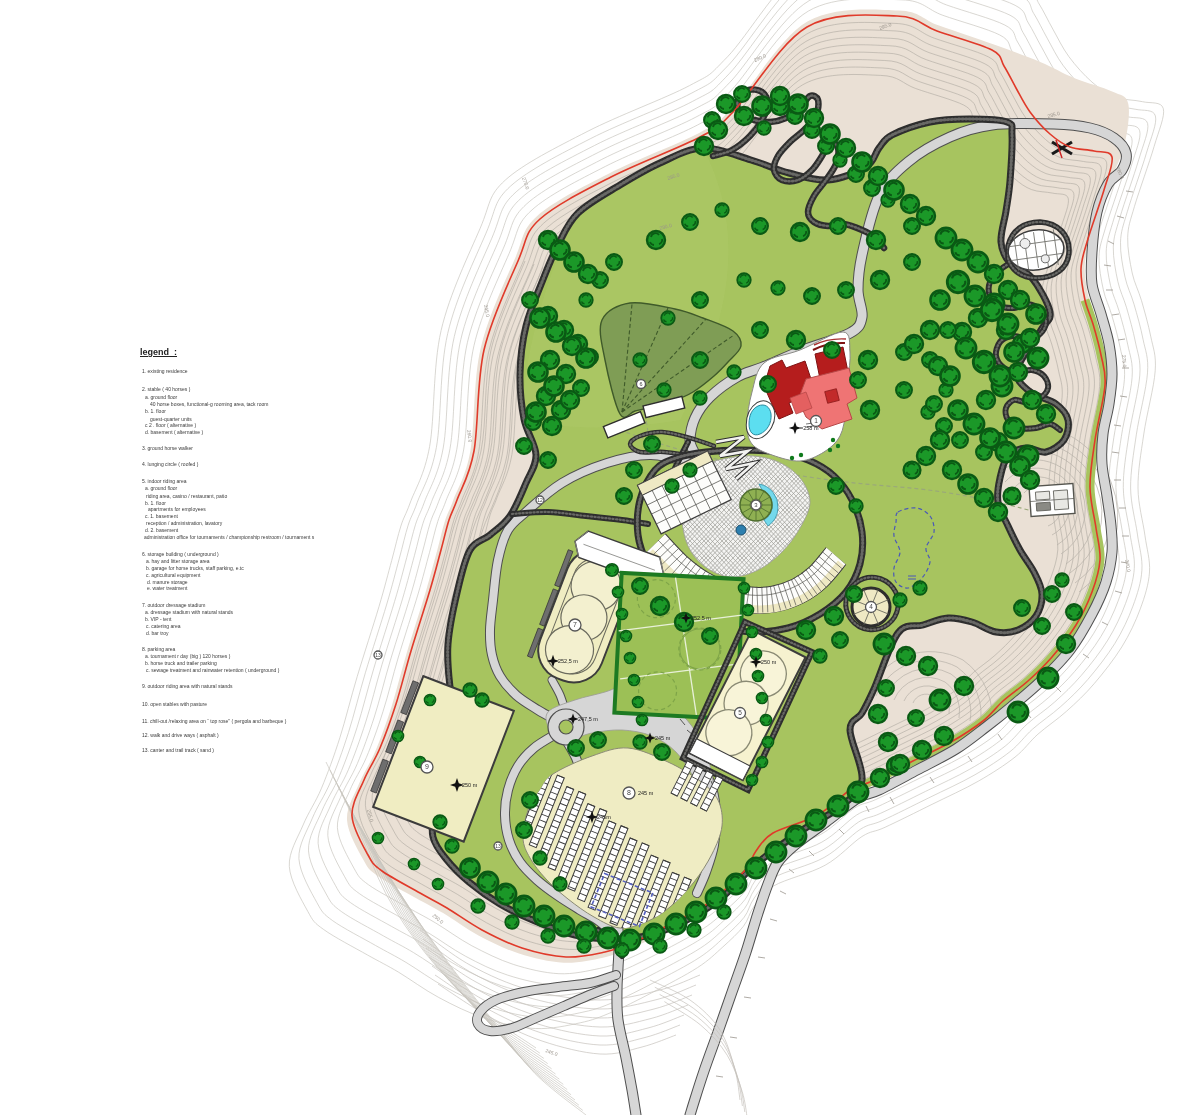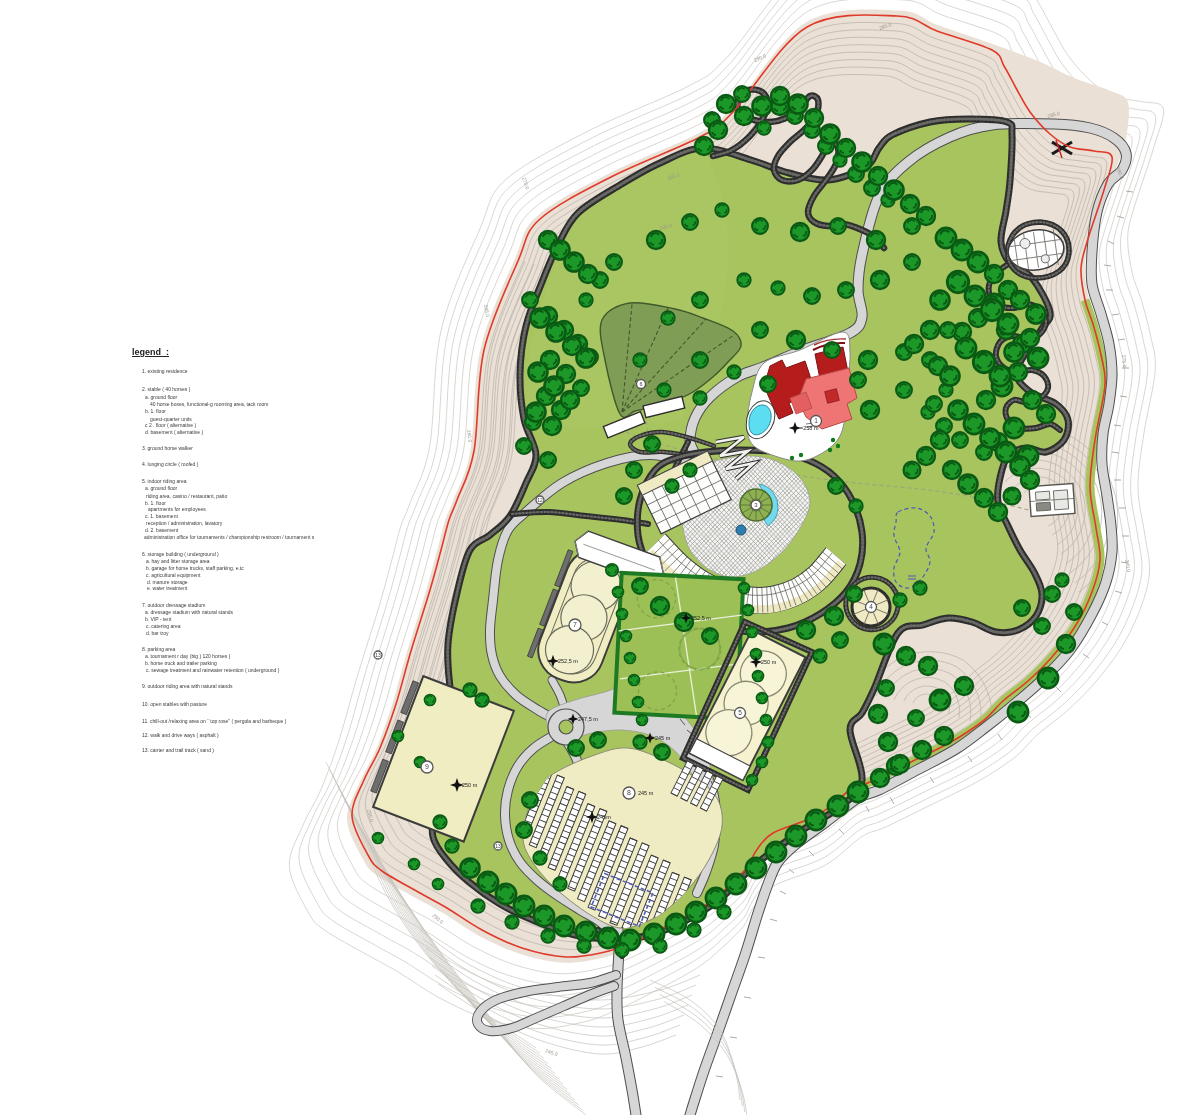--- a/index.html
+++ b/index.html
@@ -1102,21 +1102,21 @@
 <text x="880" y="30" font-size="5" fill="#9a948c" transform="rotate(-20 880 30)" font-family="Liberation Sans,sans-serif">295.0</text>
 <text x="755" y="62" font-size="5" fill="#9a948c" transform="rotate(-25 755 62)" font-family="Liberation Sans,sans-serif">290.0</text>
 <text x="1048" y="118" font-size="5" fill="#9a948c" transform="rotate(-15 1048 118)" font-family="Liberation Sans,sans-serif">285.0</text>
 <text x="367" y="810" font-size="5" fill="#9a948c" transform="rotate(75 367 810)" font-family="Liberation Sans,sans-serif">255.0</text>
 <text x="432" y="916" font-size="5" fill="#9a948c" transform="rotate(40 432 916)" font-family="Liberation Sans,sans-serif">250.0</text>
 <text x="545" y="1052" font-size="5" fill="#9a948c" transform="rotate(20 545 1052)" font-family="Liberation Sans,sans-serif">245.0</text>
 <text x="668" y="180" font-size="5" fill="#9a948c" transform="rotate(-18 668 180)" font-family="Liberation Sans,sans-serif">285.0</text>
 <text x="660" y="230" font-size="5" fill="#9a948c" transform="rotate(-15 660 230)" font-family="Liberation Sans,sans-serif">280.0</text>
 </svg>
 </div>
-<div style="position:absolute;left:132px;top:347px;font-size:9px;font-weight:bold;color:#222;text-decoration:underline;font-family:'Liberation Sans',sans-serif;">legend&nbsp;&nbsp;:</div>
+<div style="position:absolute;left:140px;top:347px;font-size:9px;font-weight:bold;color:#222;text-decoration:underline;font-family:'Liberation Sans',sans-serif;">legend&nbsp;&nbsp;:</div>
 <div style="position:absolute;left:142px;top:368px;font-size:5px;color:#3b3b3b;white-space:nowrap;font-family:'Liberation Sans',sans-serif;">1. existing residence</div>
 <div style="position:absolute;left:142px;top:386px;font-size:5px;color:#3b3b3b;white-space:nowrap;font-family:'Liberation Sans',sans-serif;">2. stable ( 40 horses )</div>
 <div style="position:absolute;left:145px;top:394px;font-size:5px;color:#3b3b3b;white-space:nowrap;font-family:'Liberation Sans',sans-serif;">a. ground floor</div>
 <div style="position:absolute;left:150px;top:401px;font-size:5px;color:#3b3b3b;white-space:nowrap;font-family:'Liberation Sans',sans-serif;">40 horse boxes, functional-g rooming area, tack room</div>
 <div style="position:absolute;left:145px;top:408px;font-size:5px;color:#3b3b3b;white-space:nowrap;font-family:'Liberation Sans',sans-serif;">b. 1. floor</div>
 <div style="position:absolute;left:150px;top:416px;font-size:5px;color:#3b3b3b;white-space:nowrap;font-family:'Liberation Sans',sans-serif;">guest-quarter units</div>
 <div style="position:absolute;left:145px;top:422px;font-size:5px;color:#3b3b3b;white-space:nowrap;font-family:'Liberation Sans',sans-serif;">c 2 . floor ( alternative )</div>
 <div style="position:absolute;left:145px;top:429px;font-size:5px;color:#3b3b3b;white-space:nowrap;font-family:'Liberation Sans',sans-serif;">d. basement ( alternative )</div>
 <div style="position:absolute;left:142px;top:445px;font-size:5px;color:#3b3b3b;white-space:nowrap;font-family:'Liberation Sans',sans-serif;">3. ground horse walker</div>
 <div style="position:absolute;left:142px;top:461px;font-size:5px;color:#3b3b3b;white-space:nowrap;font-family:'Liberation Sans',sans-serif;">4. lunging circle ( roofed )</div>

